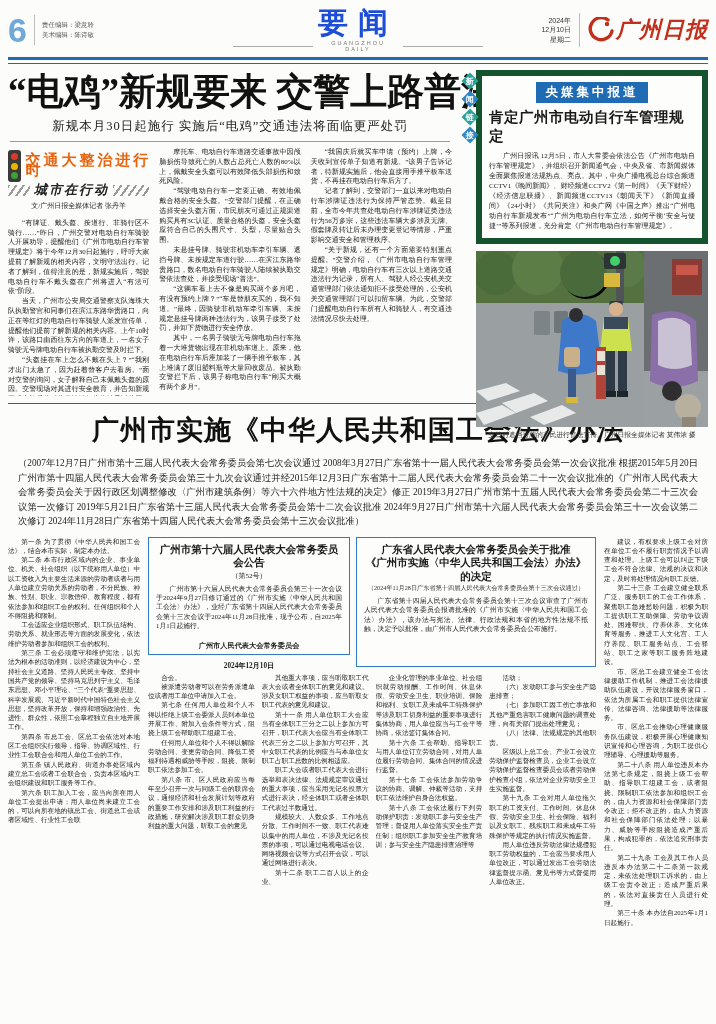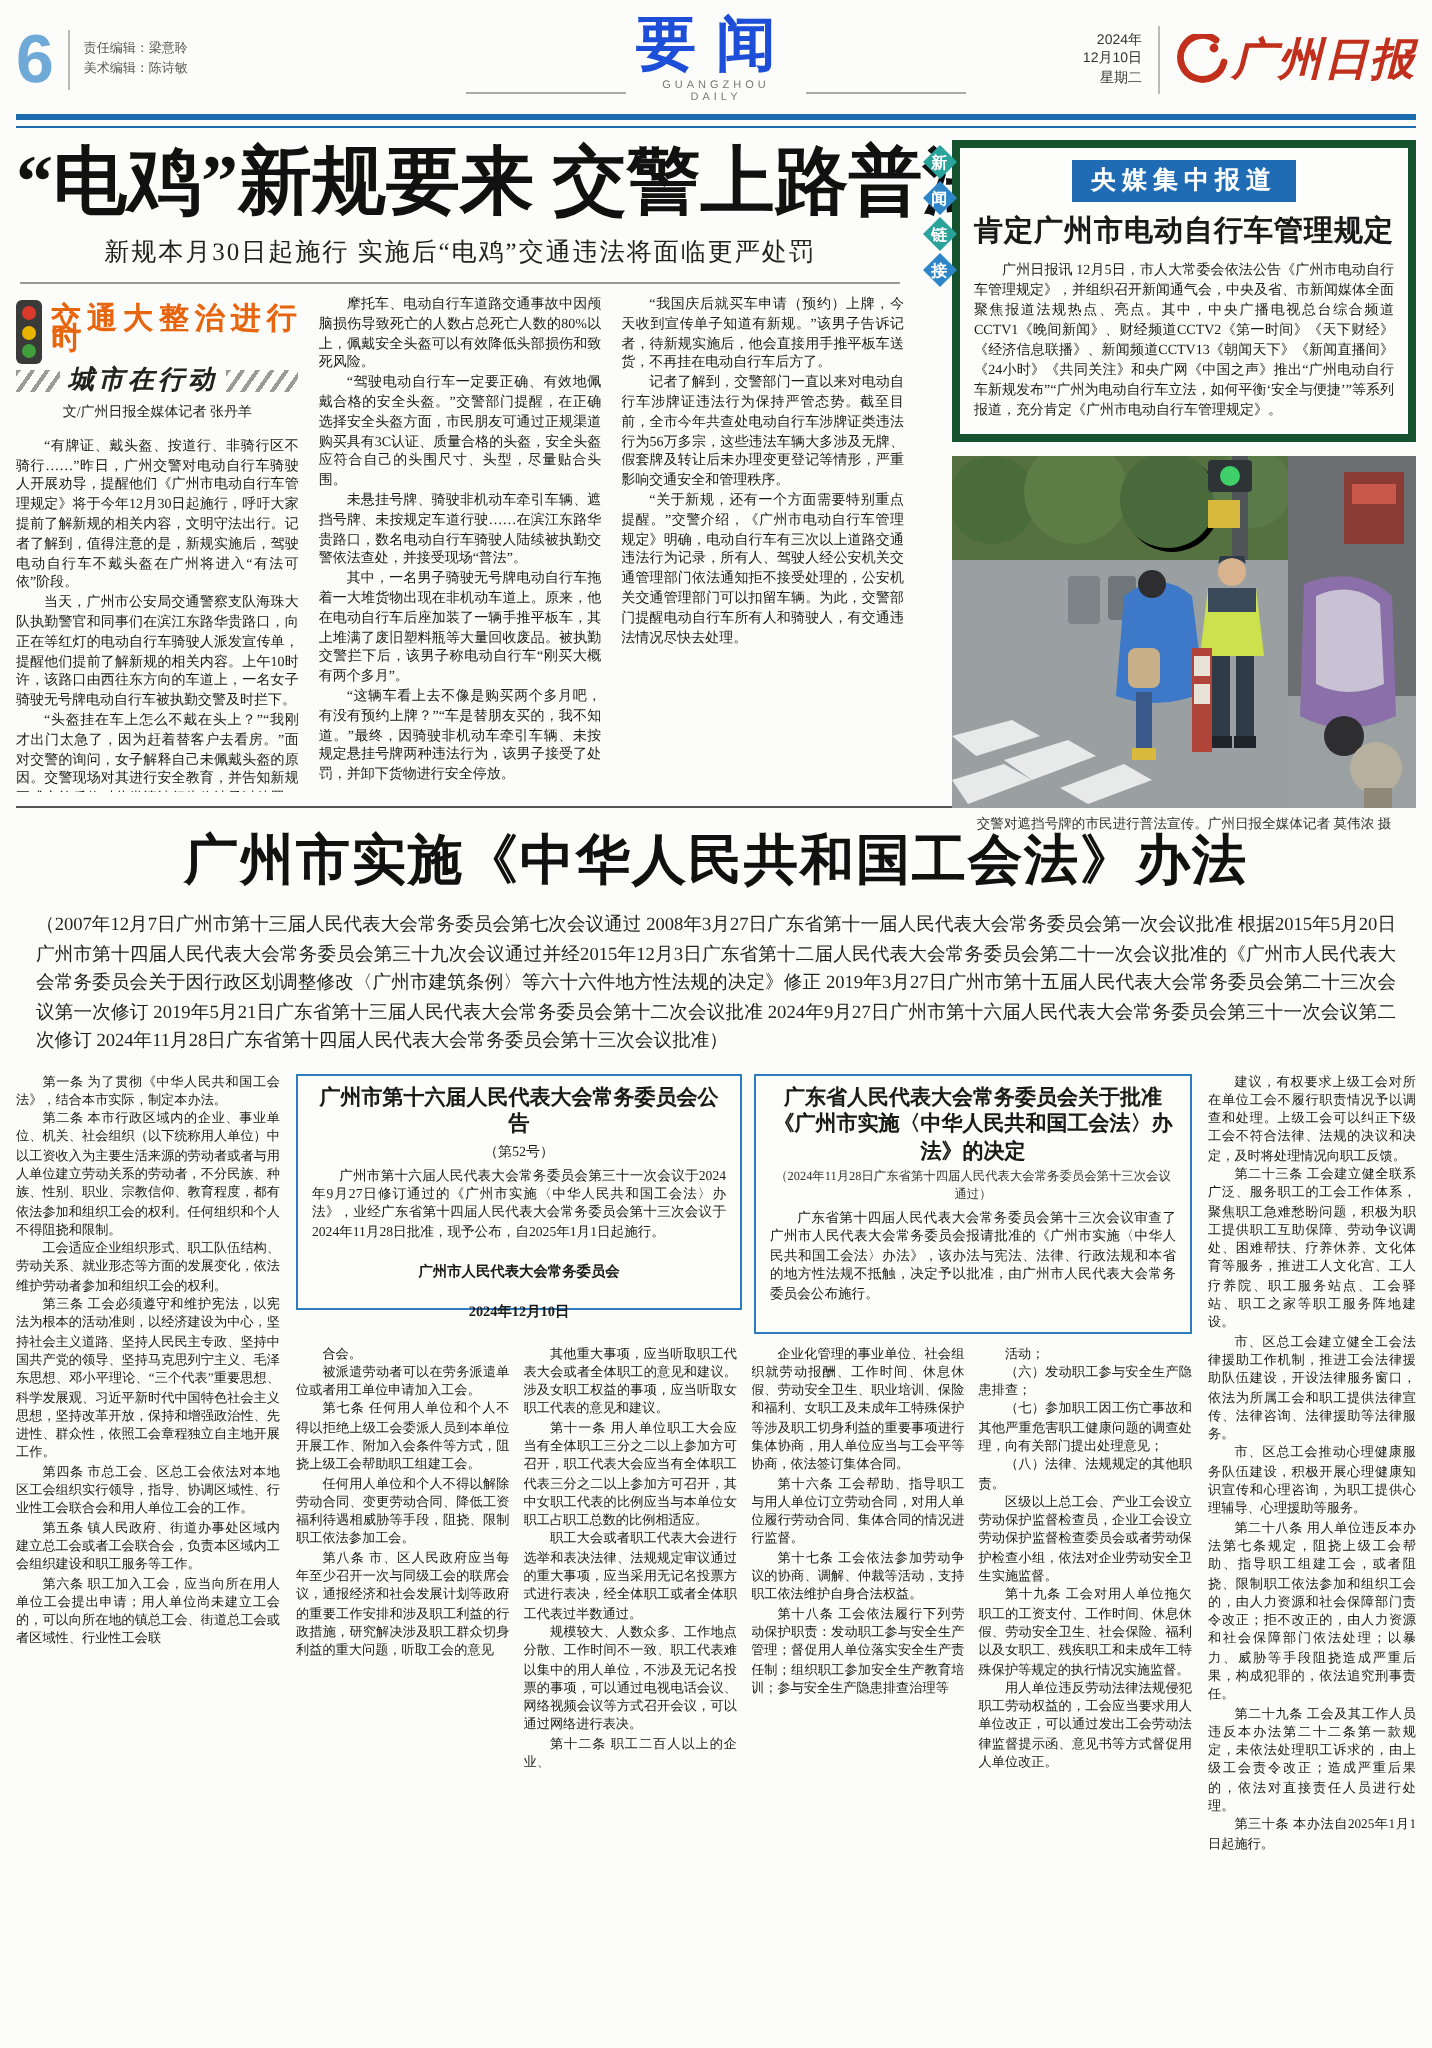--- a/index.html
+++ b/index.html
@@ -41,40 +41,40 @@
   .badge-row2{display:flex;gap:4px;margin-top:3px;}
   .hatch{flex:1;height:11px;background:repeating-linear-gradient(125deg,#9a9a9a 0 2px,transparent 2px 6px);}
   .badge-t2{font-size:13px;font-weight:bold;color:#222;letter-spacing:2px;font-style:italic;}
   .byline{text-align:center;font-size:7px;margin:6px 0 7px;color:#222;}
   
   .rightcol{width:246px;position:relative;}
   .newslink-tab{position:absolute;left:0;top:4px;width:16px;display:flex;flex-direction:column;gap:4px;z-index:2;}
   .diamond{width:12px;height:12px;transform:rotate(45deg);display:flex;align-items:center;justify-content:center;margin:1px auto;}
   .diamond span{transform:rotate(-45deg);color:#fff;font-size:8px;font-weight:bold;}
   .d-a{background:#2aa39b;} .d-b{background:#2e86c8;}
-  .media-box{margin-left:14px;border:4px solid #14532d;padding:6px 7px 7px;background:#fdfdfc;}
+  .media-box{margin-left:14px;border:6px solid #14532d;padding:6px 7px 7px;background:#fdfdfc;}
   .media-head{background:#1f6cb4;color:#fff;font-size:12.5px;font-weight:bold;letter-spacing:3px;
               width:112px;margin:0 auto;text-align:center;padding:2px 0;}
   .media-title{font-size:14.5px;font-weight:bold;text-align:left;margin:5px 0 5px;letter-spacing:0.5px;}
   .media-body{font-size:7px;line-height:10px;text-align:justify;}
   .photo-wrap{margin-left:14px;margin-top:7px;}
   .photo{width:232px;height:176px;display:block;}
   .caption{font-size:6.8px;color:#333;text-align:center;margin-top:3px;margin-left:14px;}
   
   .section-divider{border-top:1px solid #555;margin:7px 0 6px;}
   .law-headline{font-size:27px;font-weight:bold;text-align:center;letter-spacing:1px;line-height:40px;color:#111;}
   .law-intro{font-size:9.3px;line-height:14.5px;text-align:justify;margin:6px 10px 8px;color:#222;}
   .law-body{display:flex;gap:8px;height:532px;overflow:hidden;}
   .bcol{font-size:6.6px;line-height:9.3px;text-align:justify;overflow:hidden;}
   .bcol-left{width:132px;}
   .bcol-right{width:104px;}
   .bgroup{width:448px;display:flex;flex-direction:column;}
   .boxes-row{display:flex;gap:6px;}
   .notice{border:1.5px solid #2f7cc0;background:#fdfdfc;padding:5px 7px;box-sizing:border-box;}
-  .notice-a{width:223px;height:118px;}
+  .notice-a{width:202px;height:118px;}
   .notice-b{width:221px;height:130px;flex:1;}
   .notice-title{font-size:10.5px;font-weight:bold;text-align:center;line-height:13.5px;}
   .notice-num{font-size:7px;text-align:center;margin:1px 0 3px;}
   .notice-sub{font-size:6.2px;text-align:center;margin:1px 0 3px;color:#333;}
   .notice-body{font-size:6.8px;line-height:9.4px;text-align:justify;}
   .notice-sign{font-size:7.2px;text-align:center;margin-top:10px;line-height:10px;font-weight:bold;}
   .group-cols{display:flex;gap:7px;flex:1;margin-top:6px;overflow:hidden;}
   .gcol{flex:1;font-size:6.6px;line-height:9.3px;text-align:justify;overflow:hidden;}
 </style>
 </head>
@@ -144,22 +144,22 @@
               <p class="para">“有牌证、戴头盔、按道行、非骑行区不骑行……”昨日，广州交警对电动自行车骑驶人开展劝导，提醒他们《广州市电动自行车管理规定》将于今年12月30日起施行，呼吁大家提前了解新规的相关内容，文明守法出行。记者了解到，值得注意的是，新规实施后，驾驶电动自行车不戴头盔在广州将进入“有法可依”阶段。</p>
               <p class="para">当天，广州市公安局交通警察支队海珠大队执勤警官和同事们在滨江东路华贵路口，向正在等红灯的电动自行车骑驶人派发宣传单，提醒他们提前了解新规的相关内容。上午10时许，该路口由西往东方向的车道上，一名女子骑驶无号牌电动自行车被执勤交警及时拦下。</p>
               <p class="para">“头盔挂在车上怎么不戴在头上？”“我刚才出门太急了，因为赶着替客户去看房。”面对交警的询问，女子解释自己未佩戴头盔的原因。交警现场对其进行安全教育，并告知新规正式实施后将对此类违法行为依法予以处罚。据统计，</p>
             </div>
         </div>
         <div class="lcol">
           <div>
               <p class="para">摩托车、电动自行车道路交通事故中因颅脑损伤导致死亡的人数占总死亡人数的80%以上，佩戴安全头盔可以有效降低头部损伤和致死风险。</p>
               <p class="para">“驾驶电动自行车一定要正确、有效地佩戴合格的安全头盔。”交警部门提醒，在正确选择安全头盔方面，市民朋友可通过正规渠道购买具有3C认证、质量合格的头盔，安全头盔应符合自己的头围尺寸、头型，尽量贴合头围。</p>
               <p class="para">未悬挂号牌、骑驶非机动车牵引车辆、遮挡号牌、未按规定车道行驶……在滨江东路华贵路口，数名电动自行车骑驶人陆续被执勤交警依法查处，并接受现场“普法”。</p>
+              <p class="para">“这辆车看上去不像是购买两个多月吧，有没有预约上牌？”“车是替朋友买的，我不知道。”最终，因骑驶非机动车牵引车辆、未按规定悬挂号牌两种违法行为，该男子接受了处罚，并卸下货物进行安全停放。</p>
               <p class="para">其中，一名男子骑驶无号牌电动自行车拖着一大堆货物出现在非机动车道上。原来，他在电动自行车后座加装了一辆手推平板车，其上堆满了废旧塑料瓶等大量回收废品。被执勤交警拦下后，该男子称电动自行车“刚买大概有两个多月”。</p>
-              <p class="para">“这辆车看上去不像是购买两个多月吧，有没有预约上牌？”“车是替朋友买的，我不知道。”最终，因骑驶非机动车牵引车辆、未按规定悬挂号牌两种违法行为，该男子接受了处罚，并卸下货物进行安全停放。</p>
             </div>
         </div>
         <div class="lcol">
           <div>
               <p class="para">“我国庆后就买车申请（预约）上牌，今天收到宣传单子知道有新规。”该男子告诉记者，待新规实施后，他会直接用手推平板车送货，不再挂在电动自行车后方了。</p>
               <p class="para">记者了解到，交警部门一直以来对电动自行车涉牌证违法行为保持严管态势。截至目前，全市今年共查处电动自行车涉牌证类违法行为56万多宗，这些违法车辆大多涉及无牌、假套牌及转让后未办理变更登记等情形，严重影响交通安全和管理秩序。</p>
               <p class="para">“关于新规，还有一个方面需要特别重点提醒。”交警介绍，《广州市电动自行车管理规定》明确，电动自行车有三次以上道路交通违法行为记录，所有人、驾驶人经公安机关交通管理部门依法通知拒不接受处理的，公安机关交通管理部门可以扣留车辆。为此，交警部门提醒电动自行车所有人和骑驶人，有交通违法情况尽快去处理。</p>
             </div>
         </div>
       </div>

